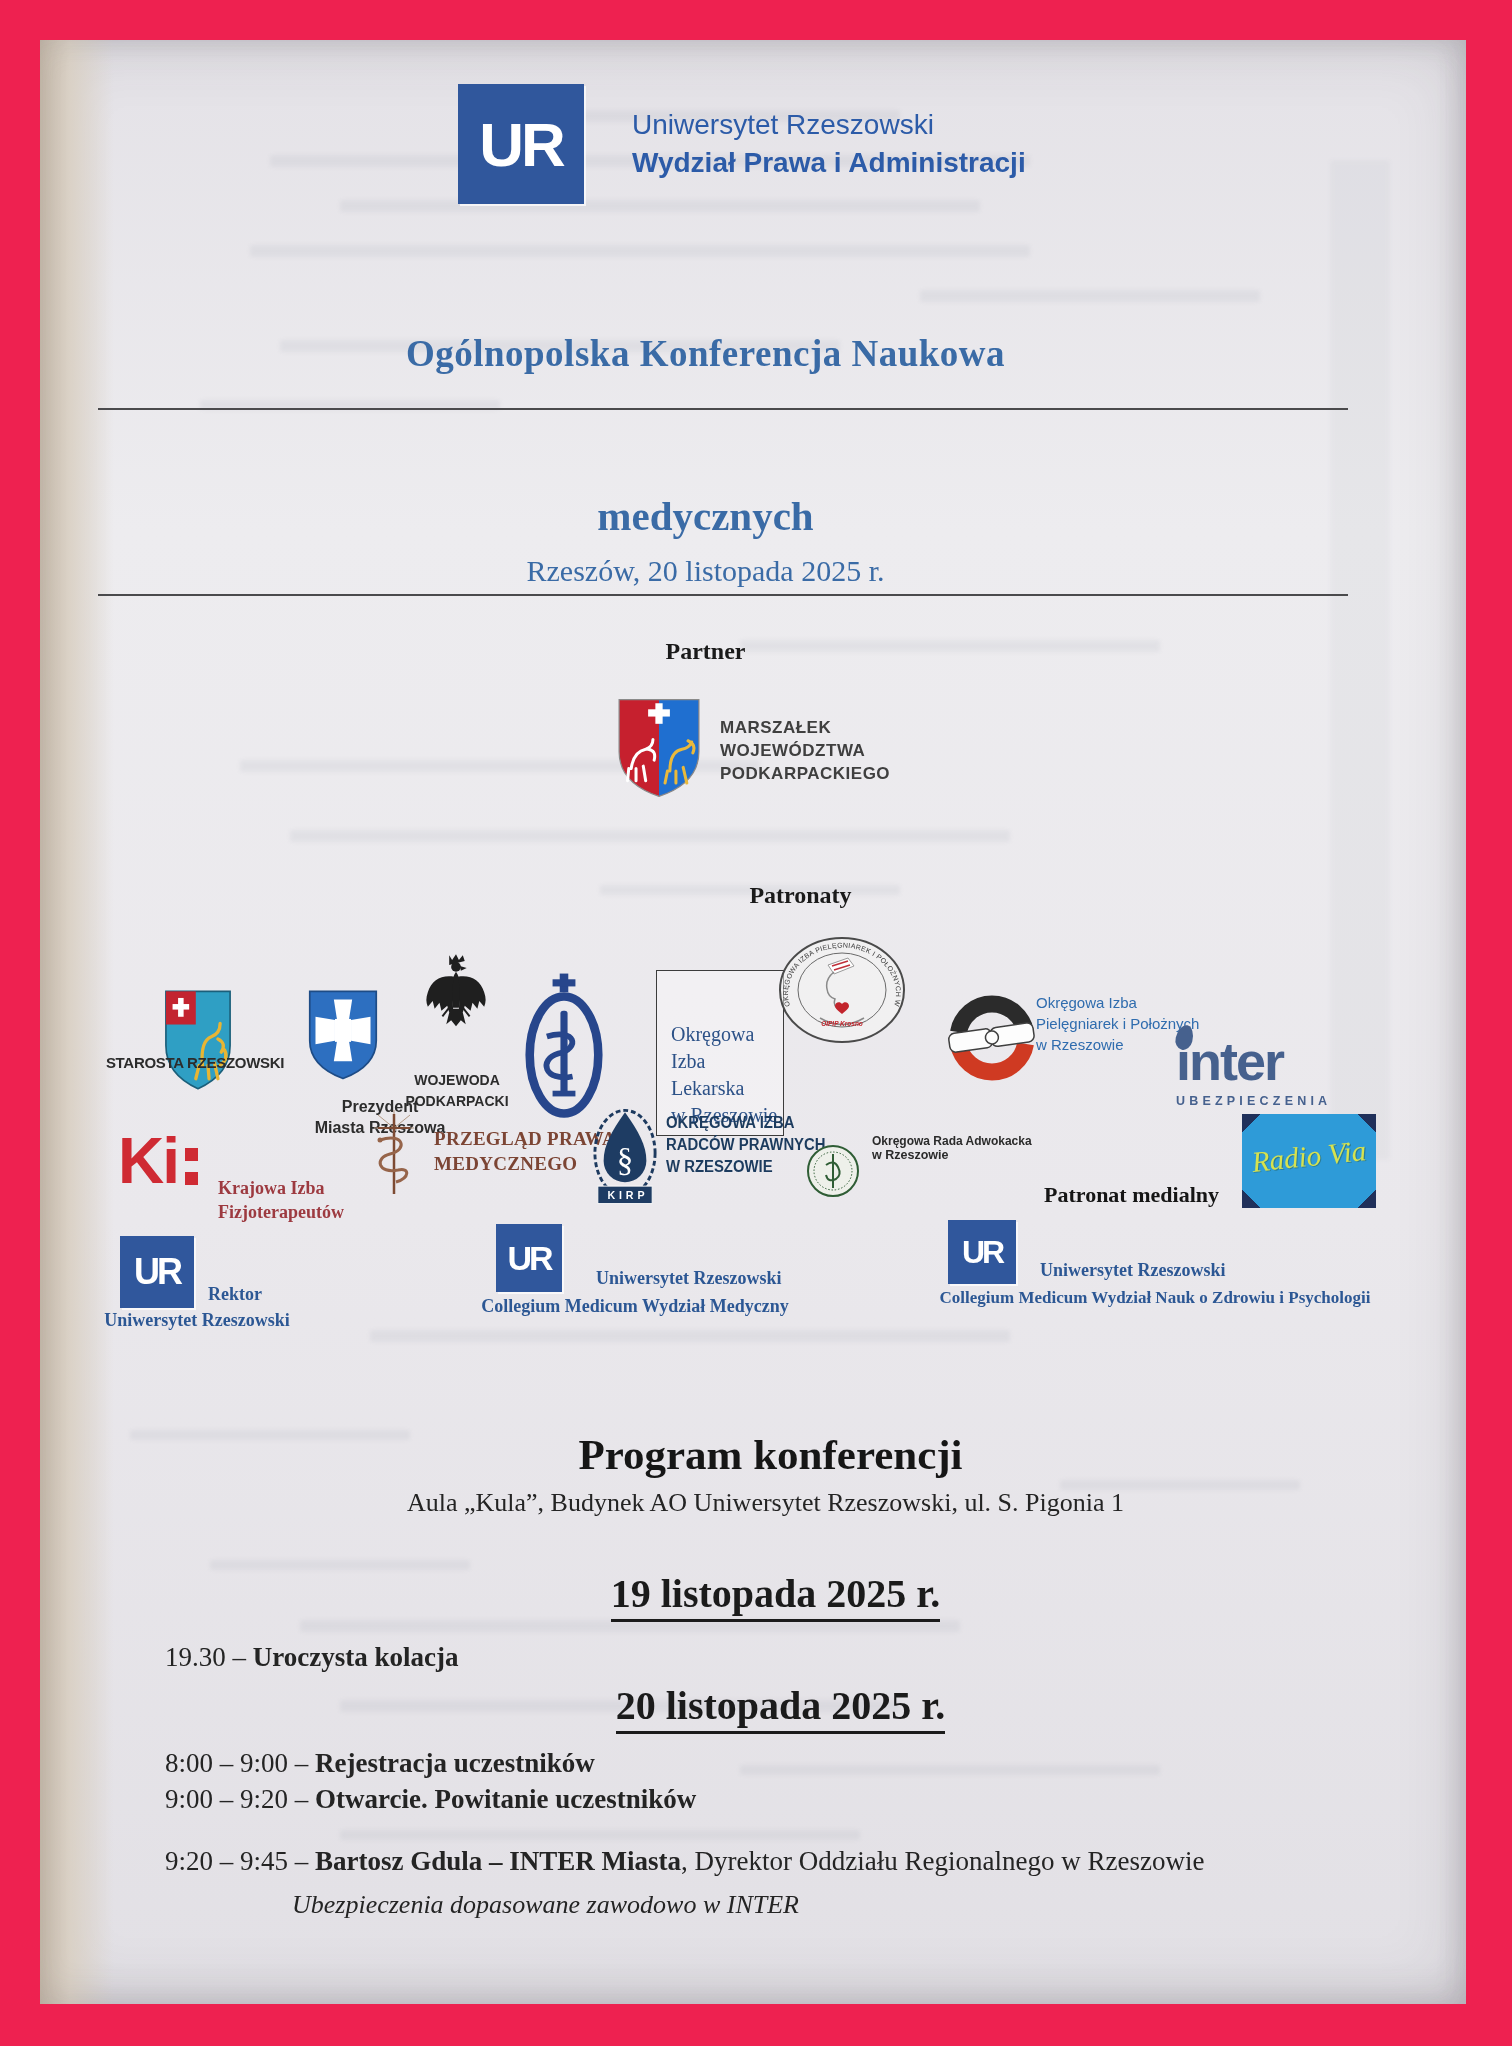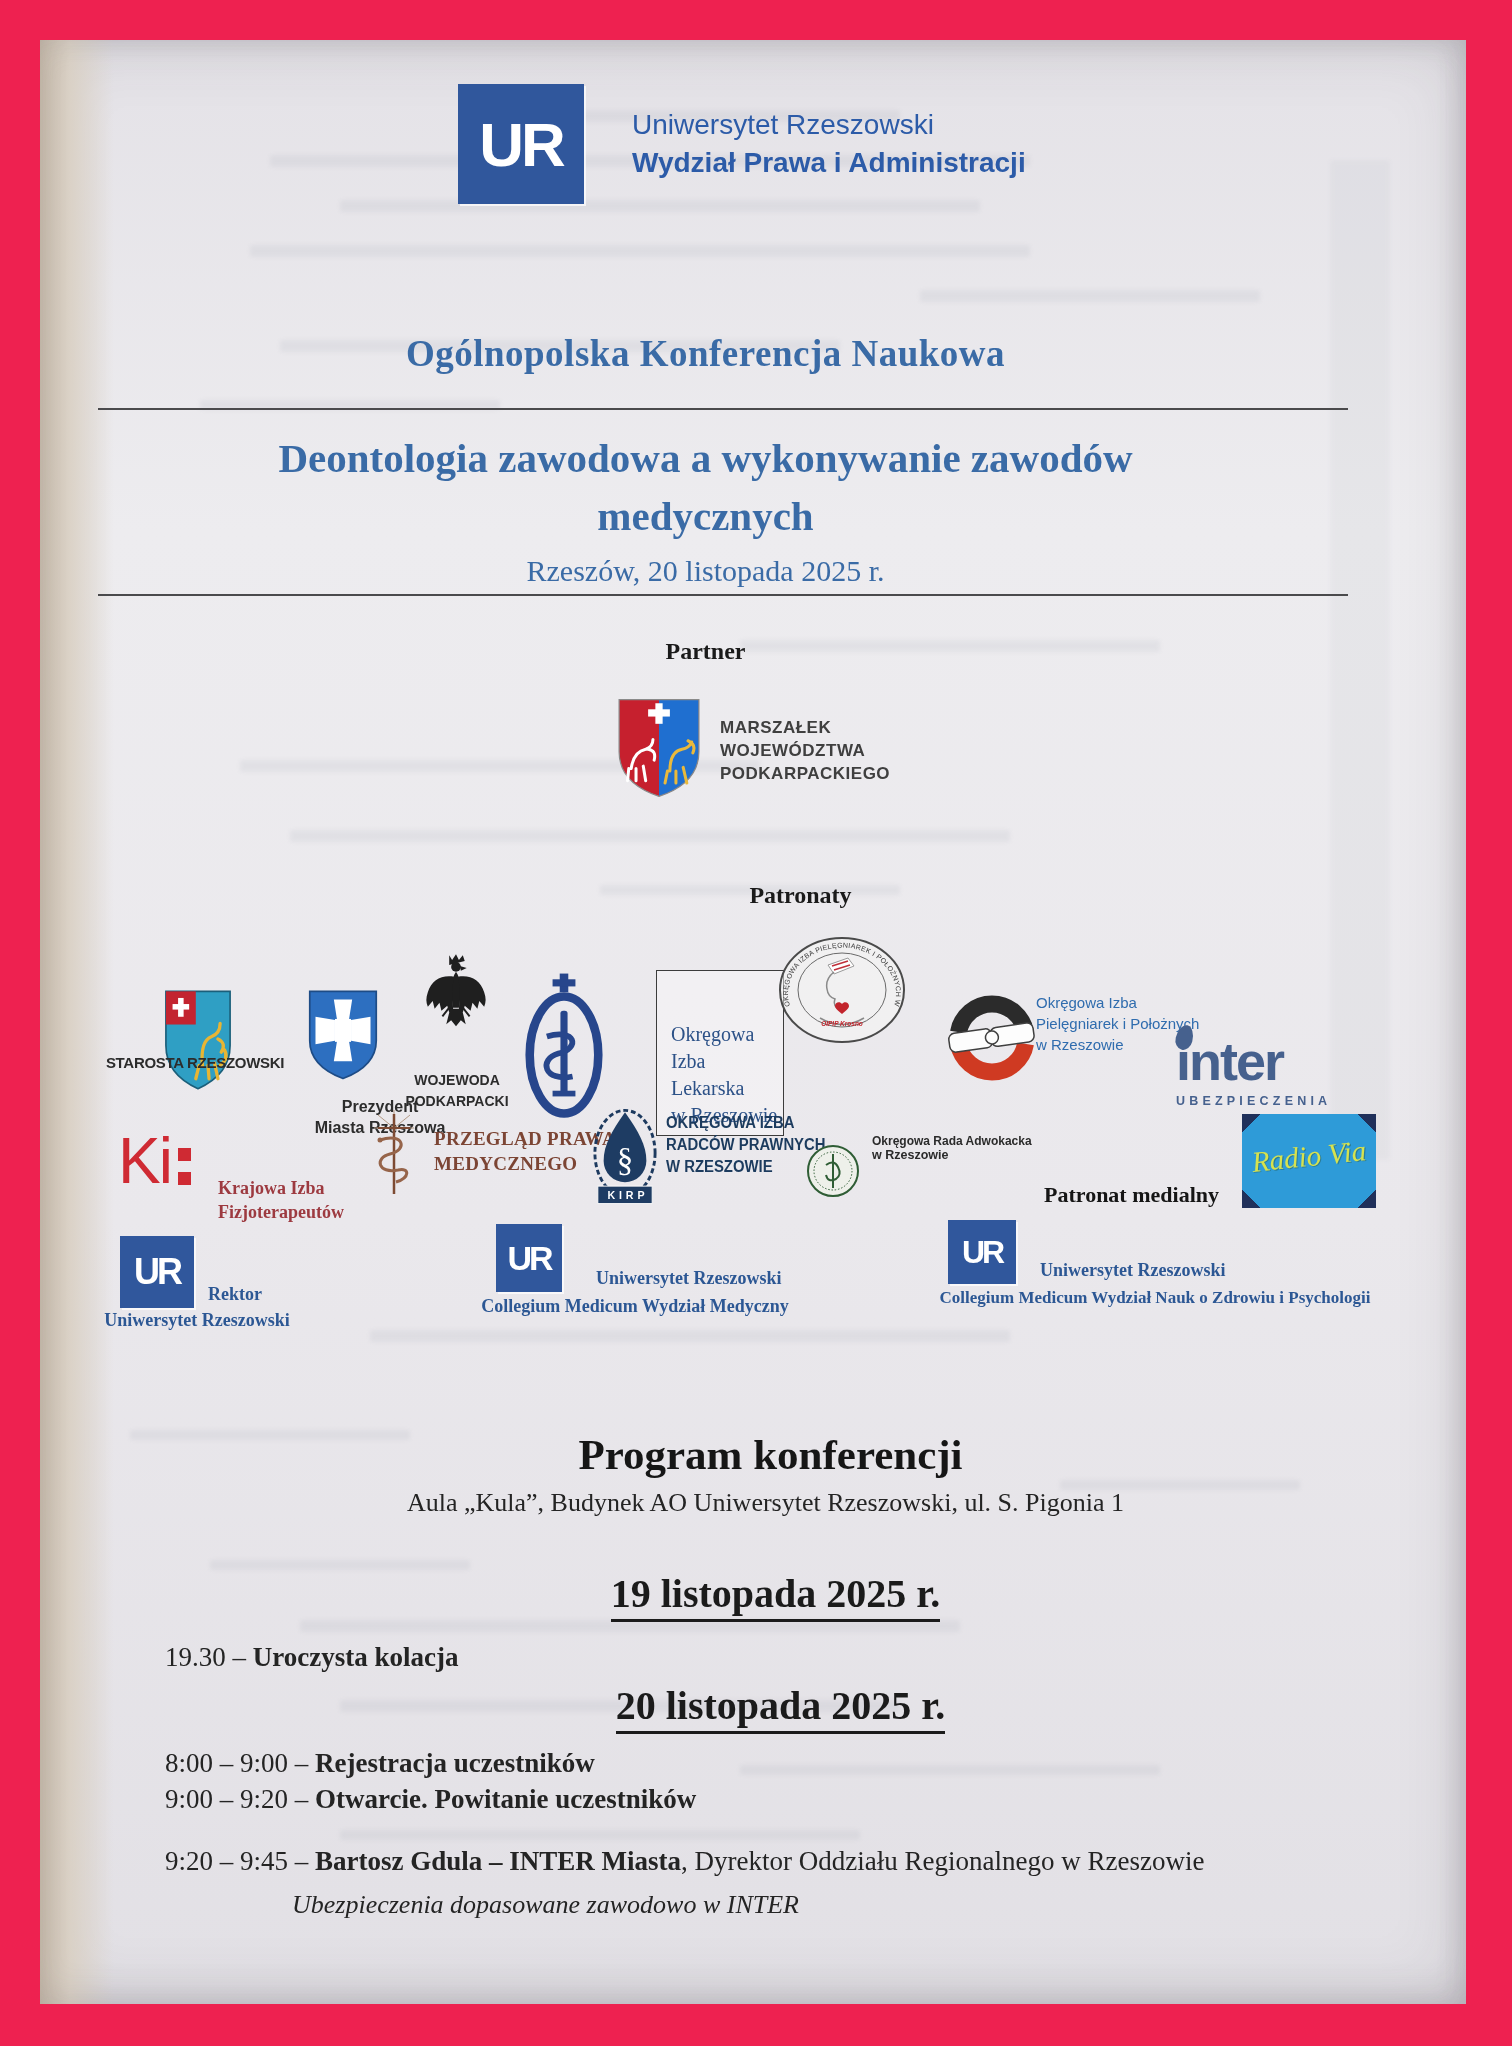--- a/index.html
+++ b/index.html
@@ -39,21 +39,21 @@
   .oipipt{font-family:"Liberation Sans",sans-serif;font-size:15px;line-height:21px;color:#2f6cae;}
   
   .inter-w{position:relative;font-family:"Liberation Sans",sans-serif;font-weight:bold;font-size:54px;
            line-height:54px;color:#46618e;letter-spacing:-2px;margin-top:44px;}
   .inter-dot{position:absolute;left:0px;top:-9px;width:17px;height:25px;background:#46618e;
            border-radius:50% 50% 48% 52%/58% 58% 42% 42%;transform:rotate(14deg);}
   .inter-s{font-family:"Liberation Sans",sans-serif;font-weight:bold;font-size:12.5px;letter-spacing:4.2px;
            color:#46618e;margin-top:6px;}
   
   .kif-mark{display:flex;align-items:flex-start;}
-  .kif-ki{font-family:"Liberation Sans",sans-serif;font-weight:normal;font-size:64px;line-height:58px;color:#cf2a33;letter-spacing:-2px;}
+  .kif-ki{font-family:"Liberation Sans",sans-serif;font-weight:bold;font-size:64px;line-height:58px;color:#cf2a33;letter-spacing:-2px;}
   .kif-col{display:flex;flex-direction:column;gap:11px;margin-left:7px;margin-top:16px;}
   .kif-col span{width:13px;height:13px;background:#cf2a33;display:block;}
   .kif-t{font-size:18px;line-height:24px;font-weight:bold;color:#9d3a40;}
   .ppm-t{font-size:19px;line-height:25px;font-weight:bold;color:#7c4534;letter-spacing:.3px;}
   .kirp-t{font-family:"Liberation Sans",sans-serif;font-size:16px;line-height:22px;font-weight:bold;
           color:#1c3b5e;transform:scaleX(.93);transform-origin:left top;}
   .ora-1{font-family:Liberation Sans, sans-serif;font-size:12px;font-weight:bold;color:#2b2b2b;}
   .ora-2{font-family:"Liberation Sans",sans-serif;font-size:12.5px;font-weight:bold;color:#2b2b2b;}
   .patmed{font-size:22px;font-weight:bold;color:#151515;text-align:right;}
   .radiovia{width:134px;height:94px;background-color:#2e9bd8;position:relative;
@@ -105,21 +105,20 @@
   <div class="abs urbox z" style="left:418px;top:44px;width:126px;height:120px;font-size:62px;">
     <span>UR</span>
   </div>
   <div class="abs hdrtxt z" style="left:592px;top:66px;">
     <div>Uniwersytet Rzeszowski</div>
     <div class="b">Wydział Prawa i Administracji</div>
   </div>
 
   <div class="abs ctr kicker z" style="top:292px;">Ogólnopolska Konferencja Naukowa</div>
   <div class="abs rule z" style="top:368px;"></div>
-  <div class="abs ctr title z" style="top:394px;">Deontologia zawodowa a wykonywanie zawodów</div>
   <div class="abs ctr title z" style="top:452px;">medycznych</div>
   <div class="abs ctr pdate z" style="top:514px;">Rzeszów, 20 listopada 2025 r.</div>
   <div class="abs rule z" style="top:554px;"></div>
 
   <div class="abs ctr sech z" style="top:598px;">Partner</div>
 
   <svg class="abs z" style="left:574px;top:656px;" width="90" height="104" viewBox="0 0 74 86">
     <path d="M4 3 H70 V46 Q70 72 37 83 Q4 72 4 46 Z" fill="#c6202e"></path>
     <path d="M37 3 H70 V46 Q70 72 37 83 Z" fill="#1f6fd0"></path>
     <path d="M4 3 H70 V46 Q70 72 37 83 Q4 72 4 46 Z" fill="none" stroke="#8a8a8a" stroke-width="1"></path>

